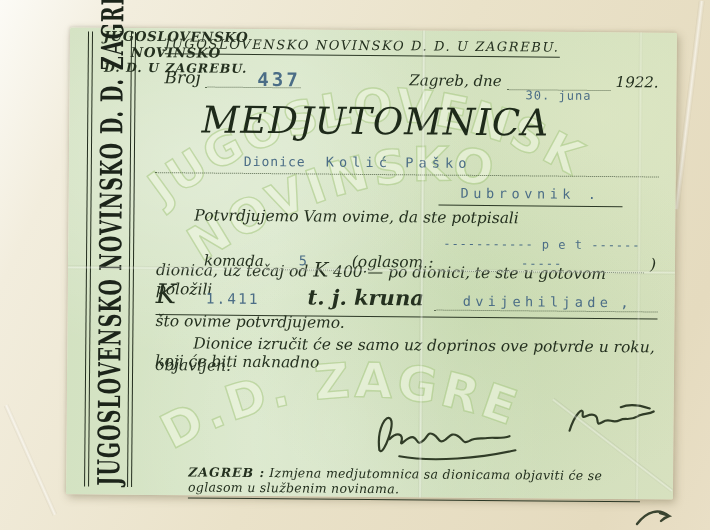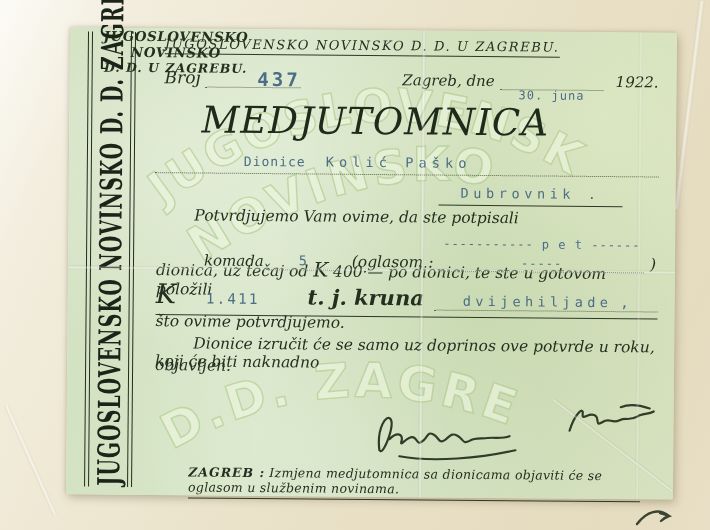--- a/index.html
+++ b/index.html
@@ -62,21 +62,21 @@
 
   .broj-row{left:95px;top:36px;width:494px;display:flex;justify-content:space-between;align-items:flex-end;}
   .broj-left{display:flex;align-items:flex-end;}
   .broj-label{font-style:italic;font-size:17px;}
   .broj-fill{width:96px;margin-left:4px;text-align:right;font-weight:bold;}
   .broj-value{font-size:19px;letter-spacing:3px;position:relative;top:3px;}
   .date-group{display:flex;align-items:flex-end;}
   .place-label{font-style:italic;font-size:15px;}
   .date-fill{width:104px;margin-left:5px;text-align:center;}
   .date-value{font-size:12px;letter-spacing:1px;position:relative;top:14px;}
-  .year-value{font-style:italic;font-size:15px;margin-left:12px;}
+  .year-value{font-style:italic;font-size:15px;margin-left:5px;}
 
   .title{left:128px;top:70px;width:356px;text-align:center;
     font-style:italic;font-size:37px;letter-spacing:1px;color:#1e2a1a;font-weight:500;}
 
   .gospodin-row{left:86px;top:124px;width:504px;padding-bottom:4px;}
   .gospodin-inner{margin-left:89px;display:flex;align-items:baseline;}
   .salutation{font-size:13px;letter-spacing:1px;}
   .addr-name{font-size:13.5px;letter-spacing:.38em;margin-left:20px;}
 
   .city-row{left:370px;top:152px;width:184px;text-align:center;padding-bottom:3px;}

